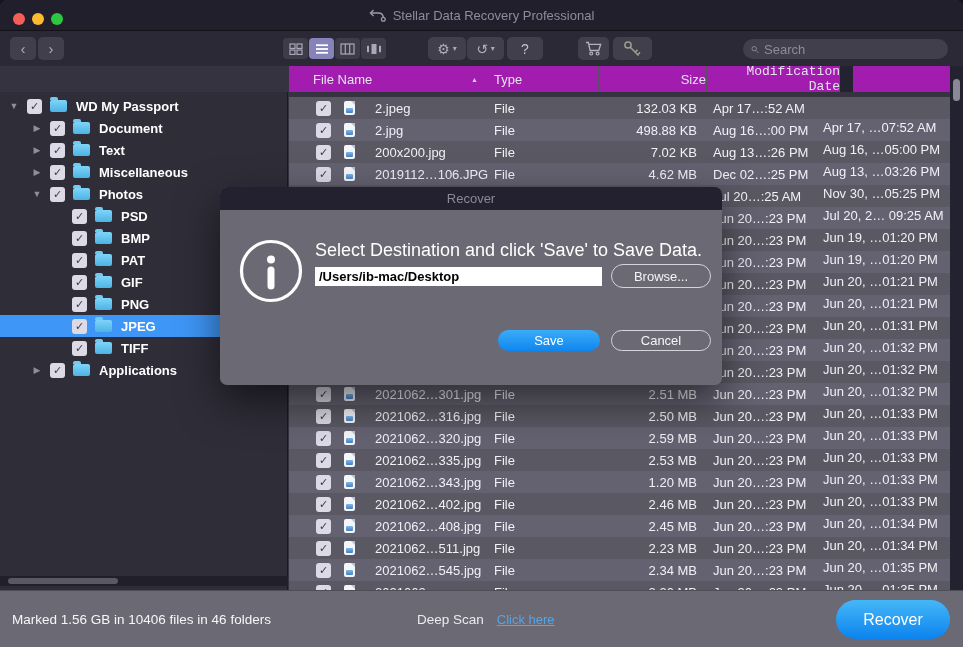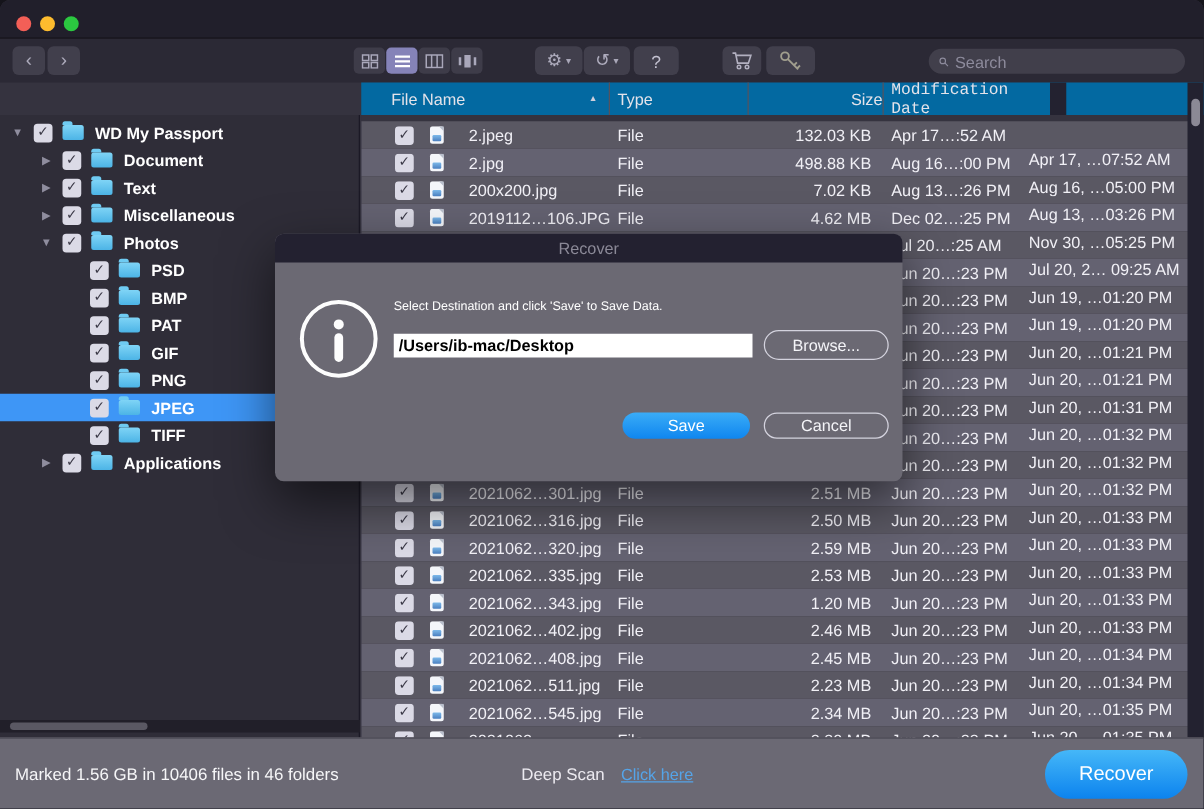--- a/index.html
+++ b/index.html
@@ -43,21 +43,21 @@
 
   
   .tabbar { position:absolute; left:0; top:66px; width:288px; height:26px;
             background:linear-gradient(#c9c8d6,#a6a5b6); display:flex; align-items:center; }
   .tab { flex:1; text-align:center; font-size:13px; font-weight:700; color:#22212d; }
   .tab.active { margin:0 6px; background:#32303e; color:#ffffff; border-radius:11px;
                 height:20px; line-height:20px; flex:0 0 86px; }
 
   
   .theader { position:absolute; left:289px; top:66px; width:674px; height:26px;
-             background:#0369a1; display:flex; color:#e4e3ea; font-size:13px; }
+             background:#a21caf; display:flex; color:#e4e3ea; font-size:13px;text-align:right; }
   .hcell { display:flex; align-items:center; position:relative; height:100%;
            border-right:1px solid #55535f; padding-left:6px; }
   .hc1{ width:199px; padding-left:24px; } .hc2{ width:111px; } .hc3{ width:108px; justify-content:flex-end; }
   .hc4{ width:110px; } .hc5{ width:133px; border-right:none;font-family:Liberation Mono, monospace; }
   .hcorner { width:13px; background:#232230; border-right:none; }
   .sort-arrow { position:absolute; right:9px; font-size:7px; color:#d0cfdc; }
 
   
   .main { position:absolute; left:0; top:92px; width:963px; height:498px; }
   .sidebar { position:absolute; left:0; top:0; width:288px; height:498px;
@@ -120,21 +120,21 @@
                  background:linear-gradient(#45b7f8,#0c83ee); }
 
   
   .dialog { position:absolute; left:220px; top:187px; width:502px; height:198px; z-index:10;
             border-radius:7px; background:#6b6973; box-shadow:0 16px 42px rgba(0,0,0,.55); }
   .dlg-title { height:23px; background:#232130; border-radius:7px 7px 0 0;
                display:flex; align-items:center; justify-content:center;
                color:#8b8997; font-size:13px; }
   .dlg-body { position:relative; height:175px; }
   .info-icon { position:absolute; left:18px; top:28px; }
-  .dlg-msg { position:absolute; left:95px; top:30px; color:#ffffff; font-size:10px; }
+  .dlg-msg { position:absolute; left:95px; top:30px; color:#ffffff; font-size:18px; }
   .dlg-input { position:absolute; left:95px; top:57px; width:287px; height:19px;
                background:#ffffff; border:none; outline:none; color:#000;
                font-size:13px; font-weight:700; font-family:inherit; padding:0 4px; }
   .pillbtn { position:absolute; height:24px; border-radius:12px; background:transparent;
              border:1.5px solid #d4d3de; color:#f4f4f8; font-size:13px; font-family:Liberation Sans, sans-serif; }
   .browse-btn { left:391px; top:54px; width:100px; }
   .save-btn { position:absolute; left:278px; top:120px; width:102px; height:21px;
               border:none; border-radius:11px; color:#fff; font-size:13px; font-family:inherit;
               background:linear-gradient(#3aacf7,#0f86ef); }
   .cancel-btn { left:391px; top:120px; width:100px; height:21px; }
@@ -142,20 +142,28 @@
 </head>
 <body>
 
 <div class="window">
 
   <div class="titlebar">
     <div class="traffic">
       <span class="tl red"></span>
       <span class="tl yellow"></span>
       <span class="tl green"></span>
+    </div>
+    <div class="app-title">
+      <svg width="17" height="13" viewBox="0 0 17 13">
+        <path d="M4.5 1 L1.5 4 L4.5 7" fill="none" stroke="#9c9aa8" stroke-width="1.4"></path>
+        <path d="M1.8 4 H9.5 C12.5 4 14 5.5 14.3 8.2" fill="none" stroke="#9c9aa8" stroke-width="1.4"></path>
+        <circle cx="14.3" cy="10.3" r="1.9" fill="none" stroke="#9c9aa8" stroke-width="1.3"></circle>
+      </svg>
+      <span>Stellar Data Recovery Professional</span>
     </div>
   </div>
 
   <div class="toolbar">
     <button class="tbtn nav-back">‹</button>
     <button class="tbtn nav-fwd">›</button>
 
     <div class="viewgroup">
       <button class="vbtn">
         <svg width="14" height="12" viewBox="0 0 14 12">

